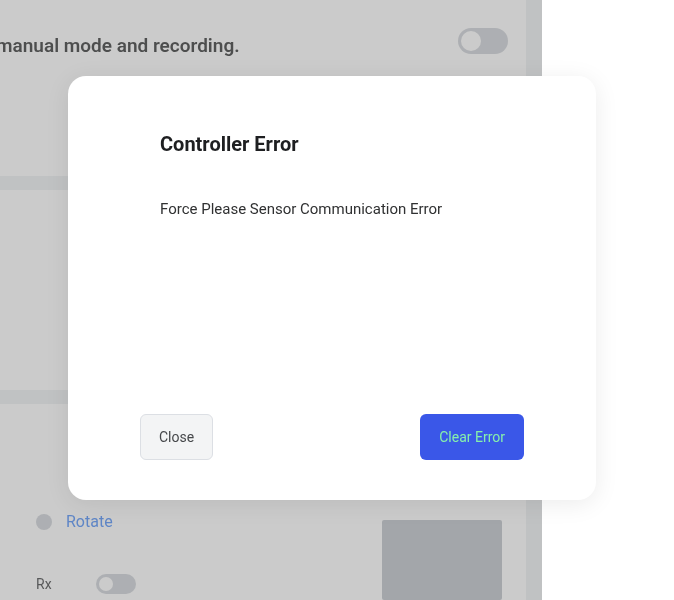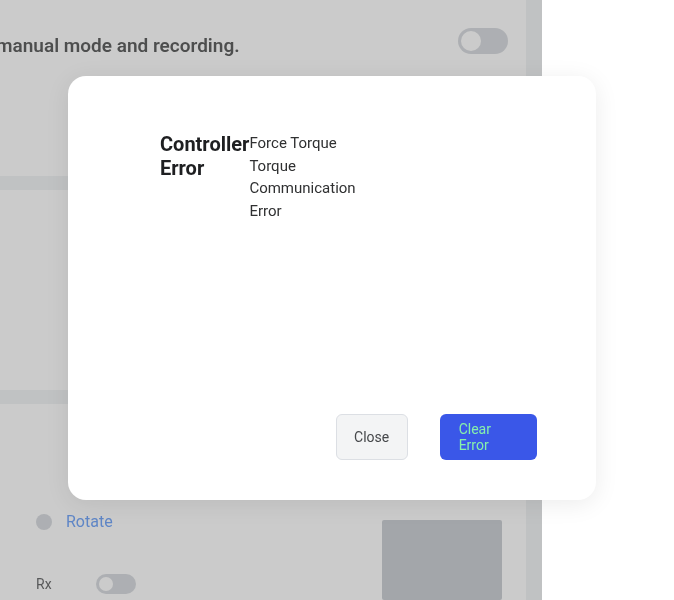--- a/index.html
+++ b/index.html
@@ -170,21 +170,21 @@
     position: absolute;
     left: 68px;
     top: 76px;
     width: 528px;
     height: 424px;
     background: #fff;
     border-radius: 18px;
     box-shadow: 0 4px 24px rgba(0,0,0,0.08);
     padding: 56px 92px 40px 92px;
     display: flex;
-    flex-direction: row;
+    flex-direction: column;
   }
   .modal .title {
     font-size: 20px;
     font-weight: 700;
     color: #1e1f21;
     margin-bottom: 42px;
   }
   .modal .body {
     font-size: 15px;
     line-height: 1.5;
@@ -195,21 +195,21 @@
   }
   .modal .body .msg-line {
     margin-bottom: 24px;
   }
   .modal .body .desc {
     max-width: 340px;
   }
   .modal .actions {
     margin-top: auto;
     display: flex;
-    justify-content: center;
+    justify-content: space-between;
     gap: 32px;
     padding-bottom: 0;
     padding-top: 30px;
     margin-left: -20px;
     margin-right: -20px;
   }
   .btn {
     min-width: 72px;
     height: 46px;
     padding: 0 18px;
@@ -265,21 +265,21 @@
 
     <div class="graybox2"></div>
   </div>
 
   <div class="scrim"></div>
 
   <div class="modal">
     <div class="title">Controller Error</div>
 
     <div class="body">
-      <div class="msg-line">Force Torque Torque Communication Error</div>
+      <div class="msg-line">Force Please Sensor Communication Error</div>
     </div>
 
     <div class="actions">
       <div class="btn secondary">Close</div>
       <div class="btn primary">Clear Error</div>
     </div>
   </div>
 
 </div>
 

